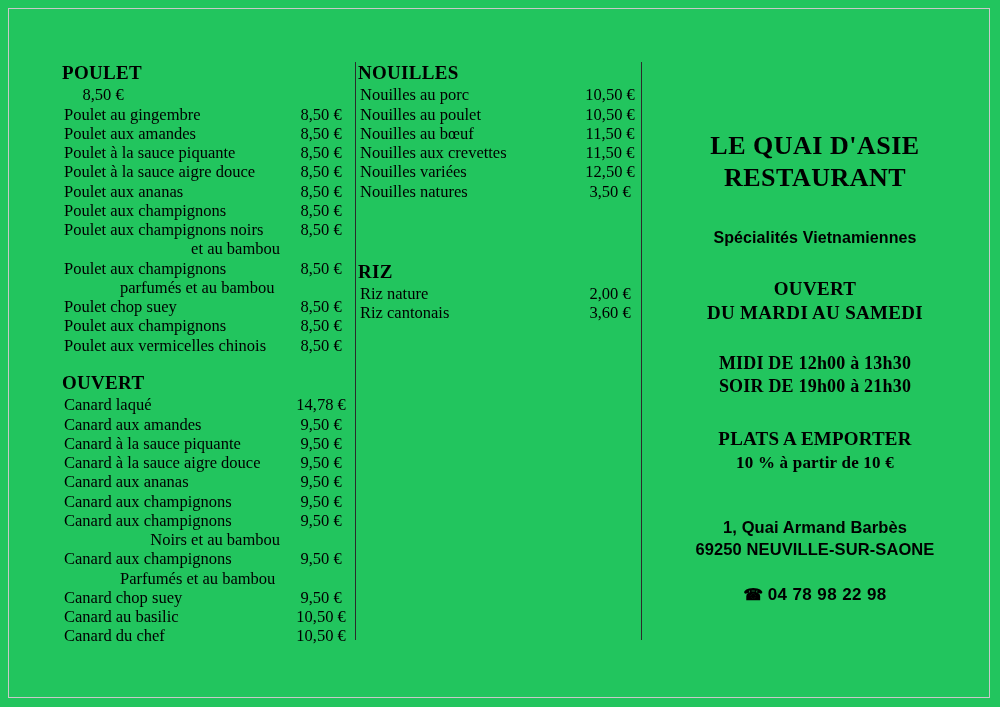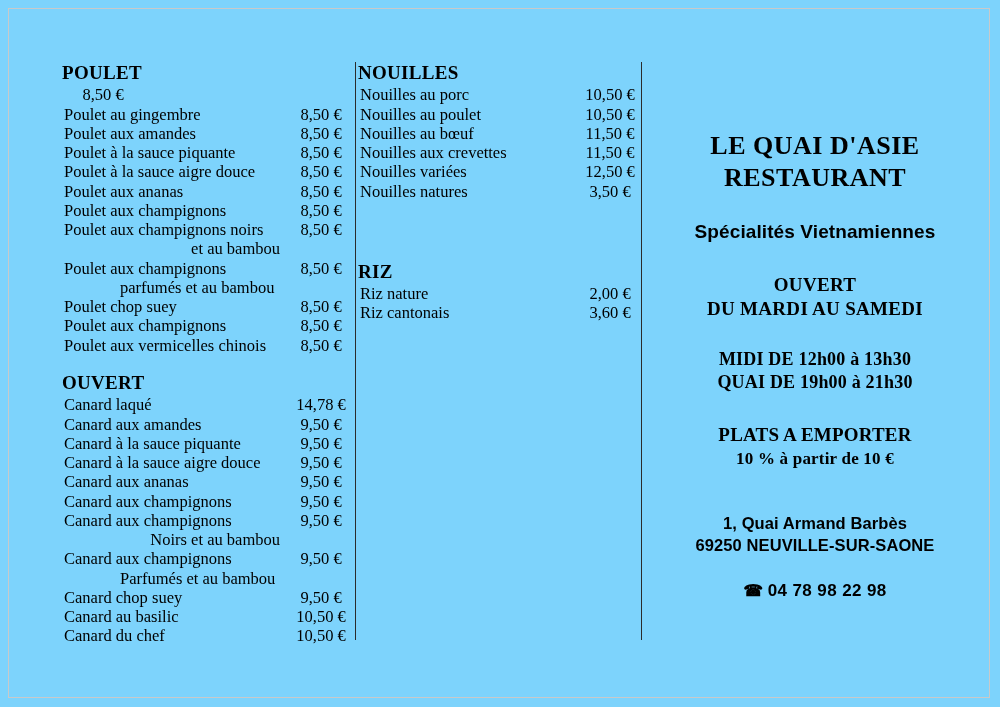--- a/index.html
+++ b/index.html
@@ -13,21 +13,21 @@
     font-family: "Liberation Serif", serif;
     color: #000000;
     position: relative;
     overflow: hidden;
   }
   .page {
     position: absolute;
     left: 0; top: 0;
     width: 1000px;
     height: 707px;
-    background: #7dd3fc;
+    background: #22c55e;
   }
   
   .page-frame {
     position: absolute;
     left: 8px;
     top: 8px;
     width: 982px;
     height: 690px;
     border: 1px solid #c9c9c9;
     box-sizing: border-box;
@@ -114,22 +114,22 @@
     font-family: "Liberation Serif", serif;
     font-weight: bold;
     font-size: 26px;
     line-height: 1.22;
     letter-spacing: 0.5px;
     margin: 0;
   }
   .specialty {
     font-family: "Liberation Sans", sans-serif;
     font-weight: bold;
-    font-size: 19px;
-    margin: 28px 0 0 0;
+    font-size: 16px;
+    margin: 36px 0 0 0;
     letter-spacing: 0.1px;
   }
   .open-block {
     font-family: "Liberation Serif", serif;
     font-weight: bold;
     font-size: 19px;
     line-height: 1.24;
     margin: 30px 0 0 0;
     letter-spacing: 0.3px;
   }
@@ -356,21 +356,21 @@
 
     <div class="specialty">Spécialités Vietnamiennes</div>
 
     <div class="open-block">
       <div>OUVERT</div>
       <div>DU MARDI AU SAMEDI</div>
     </div>
 
     <div class="hours-block">
       <div>MIDI DE 12h00 à 13h30</div>
-      <div>QUAI DE 19h00 à 21h30</div>
+      <div>SOIR DE 19h00 à 21h30</div>
     </div>
 
     <div class="takeaway-block">
       <div>PLATS A EMPORTER</div>
       <div class="sub">10 % à partir de 10 €</div>
     </div>
 
     <div class="address-block">
       <div>1, Quai Armand Barbès</div>
       <div>69250 NEUVILLE-SUR-SAONE</div>

